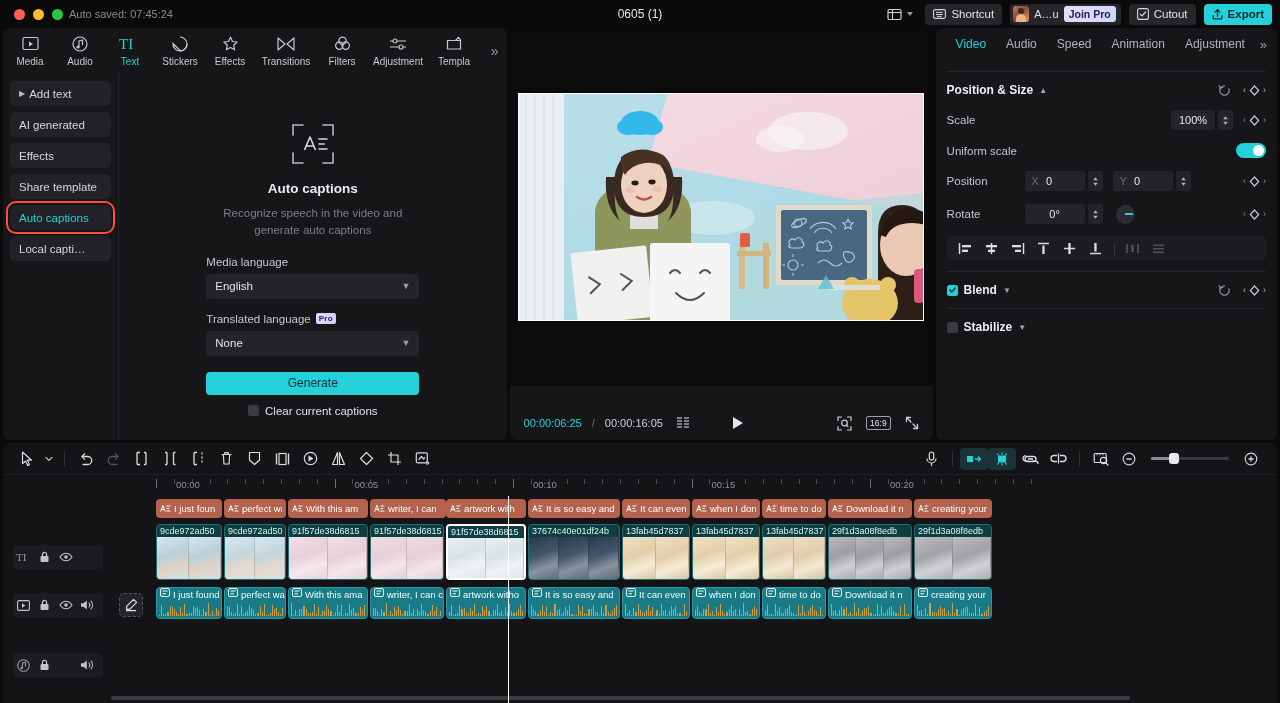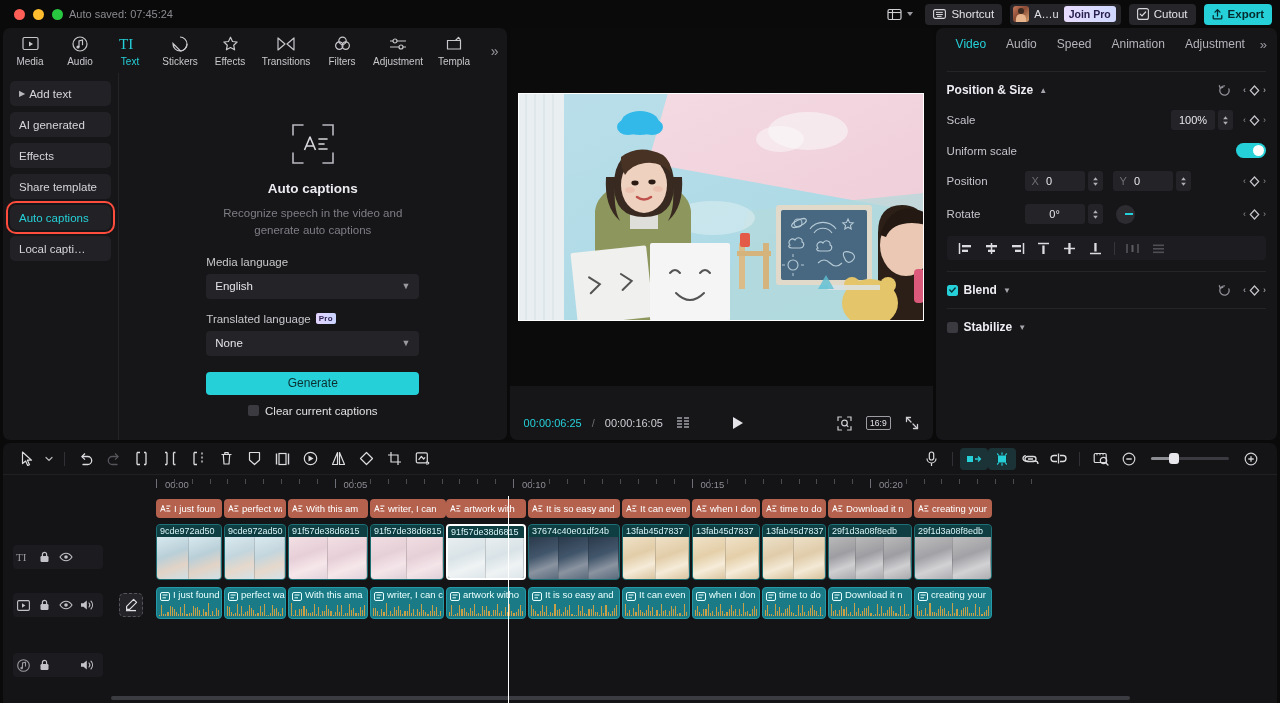--- a/index.html
+++ b/index.html
@@ -154,21 +154,21 @@
   .tlb.disabled { color: #55555c; }
   .tlb-sep { width: 1px; height: 14px; background: #303036; margin: 0 7px; }
   .tl-right { margin-left: auto; display: flex; align-items: center; gap: 0; }
   .zoom-slider { width: 78px; height: 3px; background: #3a3a40; border-radius: 2px; position: relative; margin: 0 8px; cursor: pointer; }
   .zoom-slider .fill { position:absolute; left:0; top:0; bottom:0; width: 22px; background:#8c8c93; border-radius:2px; }
   .zoom-slider .knob { position: absolute; left: 18px; top: -4px; width: 10px; height: 11px; border-radius: 3px; background: #e8e8ec; }
   .ruler { height: 22px; position: relative; flex: 0 0 22px; border-top: 1px solid #202024; }
   .ruler .lane { position: absolute; left: 108px; right: 0; top: 0; bottom: 0; }
   .tick { position: absolute; top: 4px; width: 1px; height: 5px; background: #4b4b52; }
   .tick.major { top: 4px; height: 9px; background: #6f6f77; }
-  .tick-label { position: absolute; top: 4px; font-size: 9.5px; color: #8e8e95; white-space: nowrap; padding-left: 9px; }
+  .tick-label { position: absolute; top: 4px; font-size: 9.5px; color: #8e8e95; white-space: nowrap; padding-left: 20px; }
   .tracks-area { flex: 1; position: relative; overflow: hidden; }
   .track-headers { position: absolute; left: 0; top: 0; width: 108px; bottom: 0; }
   .th {
     position: absolute; left: 10px; height: 24px; width: 90px; background: #1c1c20; border-radius: 4px;
     display: flex; align-items: center; gap: 0;
   }
   .th .hb { width: 21px; height: 24px; display: flex; align-items: center; justify-content: center; cursor: pointer; color: #c2c2c8; }
   .th .hb.dim { color: #3e3e44; }
   .edit-badge {
     position: absolute; left: 116px; width: 24px; height: 24px; border: 1px dashed #56565c; border-radius: 5px;
@@ -178,40 +178,41 @@
   .clip { position: absolute; border-radius: 4px; overflow: hidden; cursor: pointer; }
   .clip.text { background: #b4614e; height: 19px; display: flex; align-items: center; padding: 0 4px; gap: 3px; }
   .clip.text .ct { font-size: 9.5px; color: #fff; white-space: nowrap; overflow: hidden; }
   .clip.text .cicon { flex: 0 0 auto; }
   .clip.video { height: 56px; background: #14585c; border: 1px solid #1d7075; }
   .clip.video.selected { border: 2px solid #fff; }
   .clip.video .vname { height: 12px; font-size: 9px; color: #d8f4f6; padding: 0 3px; white-space: nowrap; overflow: hidden; line-height: 12px; background: rgba(10,45,48,.6); }
   .clip.video .thumbs { position: absolute; left: 0; right: 0; top: 12px; bottom: 0; display: flex; }
   .clip.video .thumbs i { flex: 1; display: block; }
   .clip.audio { height: 32px; background: #1a7b86; border: 1px solid #239aa7; }
-  .clip.audio .aname { height: 13px; font-size: 9.5px; color: #eaffff; padding: 0 3px; white-space: nowrap; overflow: hidden; line-height: 13px; display: flex; align-items: flex-end; gap: 3px; }
+  .clip.audio .aname { height: 13px; font-size: 9.5px; color: #eaffff; padding: 0 3px; white-space: nowrap; overflow: hidden; line-height: 13px; display: flex; align-items: flex-start; gap: 3px; }
   .wave { position: absolute; left: 2px; right: 2px; bottom: 2px; height: 13px; display: flex; align-items: flex-end; gap: 1px; }
   .wave i { flex: 1; background: #c8a04a; display: block; }
   .playhead { position: absolute; top: 0; bottom: 0; width: 1px; background: #fff; z-index: 30; pointer-events: none; }
   .hscroll { position: absolute; left: 108px; right: 8px; bottom: 3px; height: 4px; }
   .hscroll .bar { height: 4px; border-radius: 2px; background: #3b3b42; width: 88%; }
   svg { display: block; }
 </style>
 </head>
 <body>
 
 <div class="app">
 
   <div class="titlebar">
     <div class="traffic">
       <span class="dot red"></span>
       <span class="dot yellow"></span>
       <span class="dot green"></span>
     </div>
     <div class="autosaved">Auto saved: 07:45:24</div>
+    <div class="doc-title">0605 (1)</div>
     <div class="tb-right">
       <div class="tb-btn tb-icon-only">
         <svg width="15" height="13" viewBox="0 0 15 13">
             <rect x="1" y="1.5" width="13" height="10" rx="1.5" fill="none" stroke="#cfcfd4" stroke-width="1.2"></rect>
             <line x1="5.5" y1="1.5" x2="5.5" y2="11.5" stroke="#cfcfd4" stroke-width="1.1"></line>
             <line x1="1" y1="4.5" x2="14" y2="4.5" stroke="#cfcfd4" stroke-width="1.1"></line>
           </svg>
         <span class="caret"></span>
       </div>
       <div class="tb-btn">

